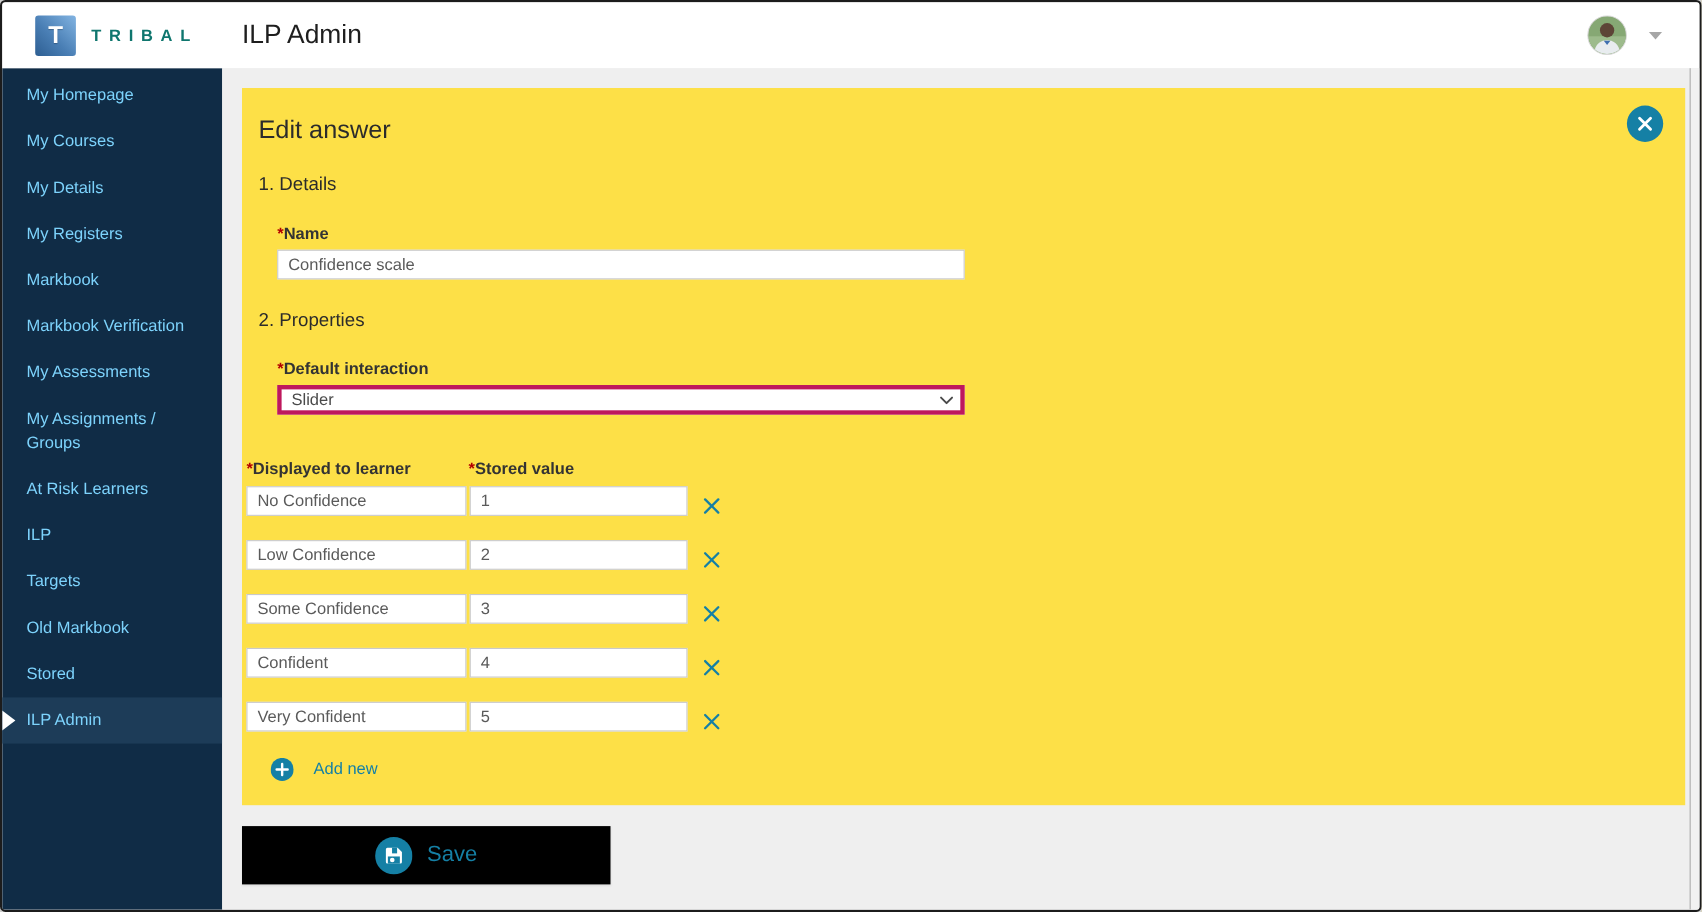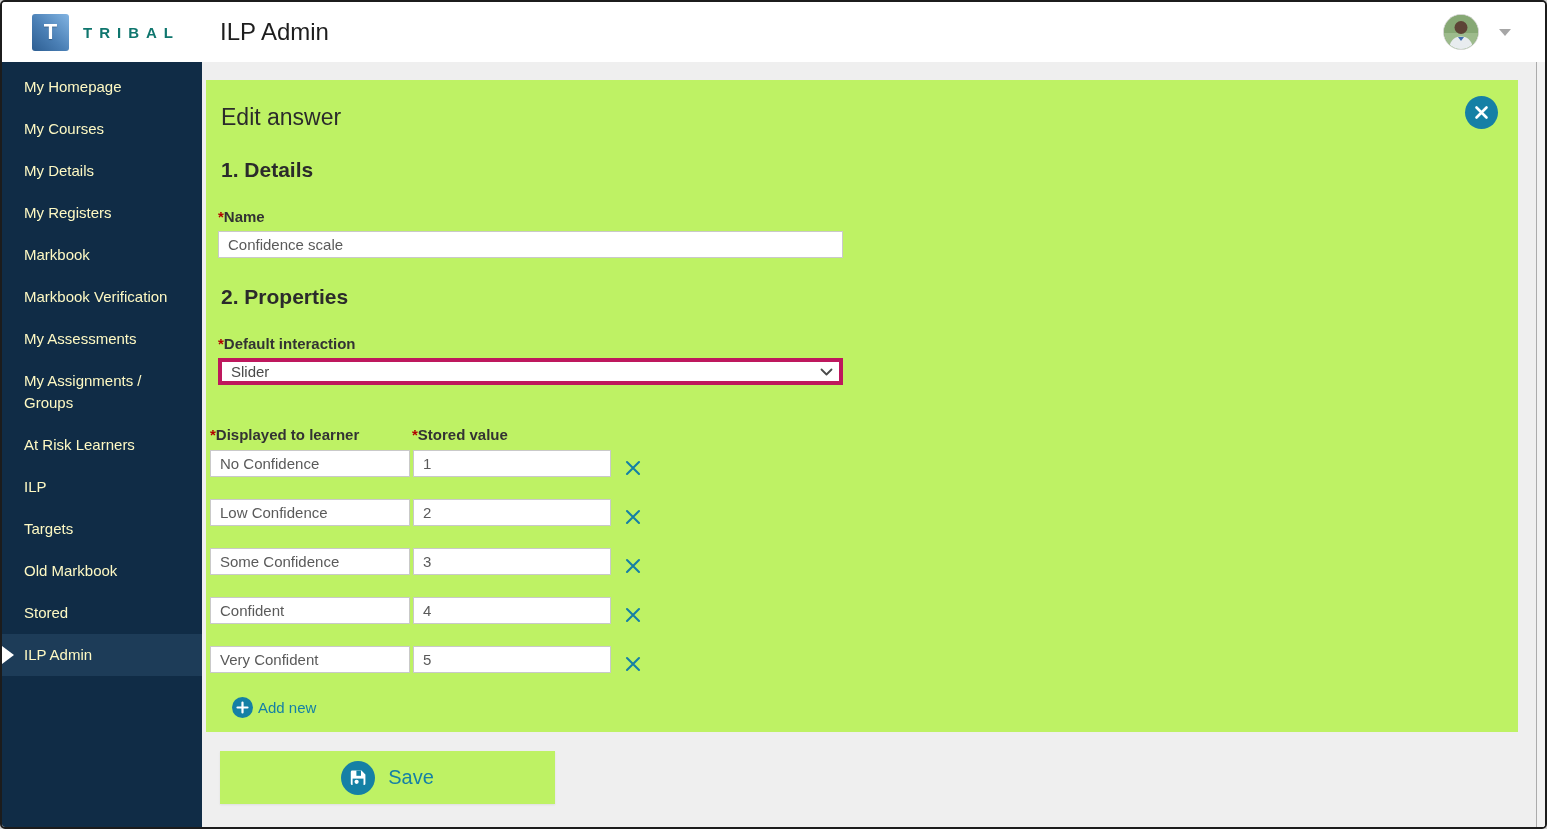--- a/index.html
+++ b/index.html
@@ -69,21 +69,21 @@
     width: 200px; flex: 0 0 200px;
     background: #102c46;
     padding-top: 4px;
     color: #eef3f6;
   }
   .nav-item {
     position: relative;
     padding: 10px 16px 10px 22px;
     font-size: 15px;
     line-height: 22px;
-    color: #fef9c3;
+    color: #7dd3fc;
     cursor: pointer;
   }
   .nav-item.selected { background: #1d3c58; }
   .nav-arrow {
     display: none;
     position: absolute; left: 0; top: 50%;
     transform: translateY(-50%);
     width: 0; height: 0;
     border-top: 9px solid transparent;
     border-bottom: 9px solid transparent;
@@ -98,44 +98,44 @@
     background: #efefef;
   }
   .scroll-strip {
     position: absolute; top: 0; right: 0; bottom: 0;
     width: 9px;
     background: #f2f2f2;
     border-left: 1px solid #ababab;
   }
 
   .card {
-    position: absolute; left: 4px; top: 18px;
+    position: absolute; left: 18px; top: 18px;
     width: 1312px; height: 652px;
-    background: #bef264;
+    background: #fde047;
     overflow: hidden;
   }
   .card-header {
     display: flex; align-items: flex-start;
     padding: 16px 20px 0 15px;
   }
   .modal-title { font-size: 23px; font-weight: 400; color: #2b2b2b; padding-top: 8px; }
   .close-btn {
     margin-left: auto;
     width: 33px; height: 33px; border-radius: 50%;
     background: #1580a5; border: none; cursor: pointer;
     display: flex; align-items: center; justify-content: center;
     padding: 0;
   }
 
   .section-heading {
     margin: 27px 0 0 15px;
-    font-size: 21px; font-weight: 700; color: #2b2b2b;
-  }
-
-  .field-group { margin-left: 12px; }
+    font-size: 17px; font-weight: 400; color: #2b2b2b;
+  }
+
+  .field-group { margin-left: 32px; }
   .field-label {
     margin-top: 26px;
     font-size: 15px; font-weight: 700; color: #333333;
   }
   .req { color: #b30000; }
 
   .txt {
     display: block;
     height: 27px;
     border: 1px solid #c9c9c9;
@@ -174,29 +174,29 @@
   .display-input { width: 200px; }
   .value-input  { width: 198px; margin-left: 3px; }
   .delete-btn {
     margin-left: 13px;
     background: none; border: none; padding: 0; cursor: pointer;
     display: flex; align-items: center;
   }
 
   .add-new {
     margin: 2px 0 0 22px;
-    display: inline-flex; align-items: center; gap: 5px;
+    display: inline-flex; align-items: center; gap: 18px;
     background: none; border: none; cursor: pointer; padding: 0; text-align: right;
   }
   .add-new-label { font-size: 15px; color: #1580a5; }
 
   .save-bar {
     position: absolute; left: 18px; top: 689px;
     width: 335px; height: 53px;
-    background: #bef264;
+    background: #000000;
     border: none; cursor: pointer;
     display: flex; align-items: center; justify-content: center; gap: 13px;
     box-shadow: 0 1px 2px rgba(0,0,0,0.07);
   }
   .save-label { font-size: 20px; color: #1580a5; }
 </style>
 </head>
 <body>
 
 <div class="window">

